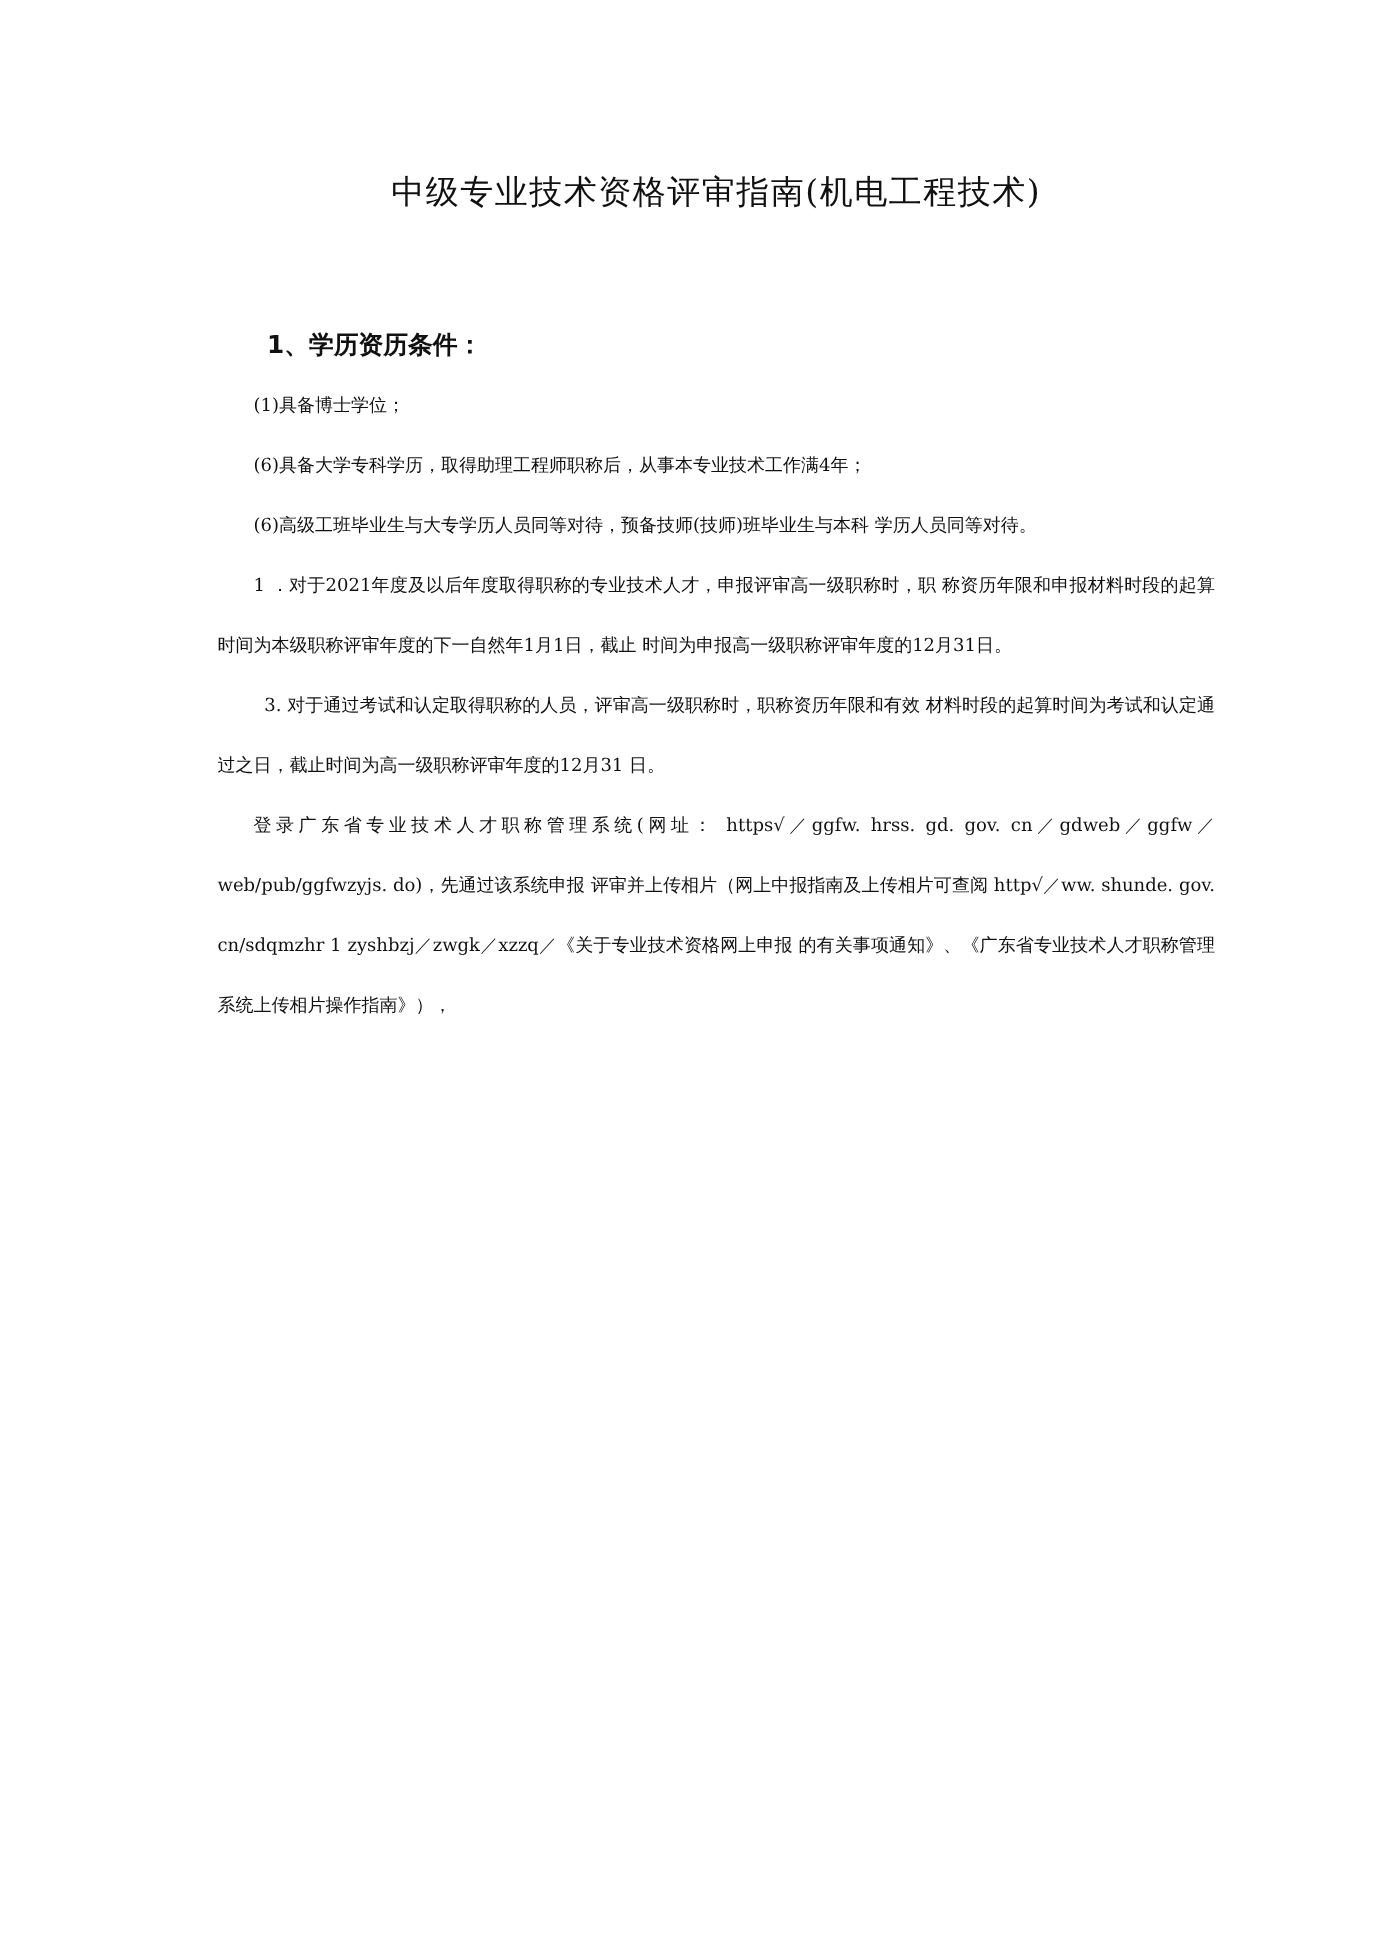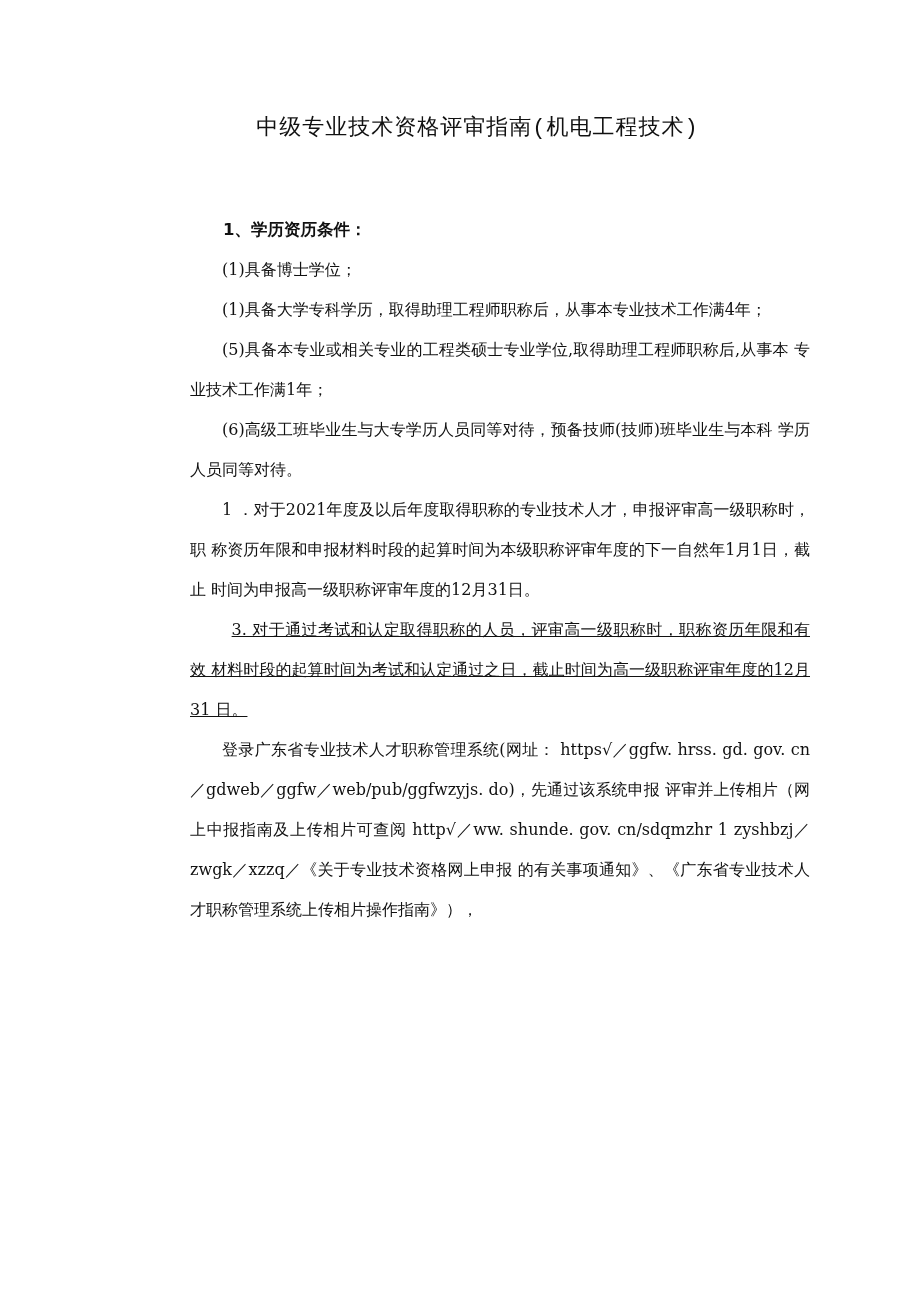--- a/index.html
+++ b/index.html
@@ -23,62 +23,58 @@
     top: 0;
   }
   .doc-title {
     margin: 112px 0 0 0;
     font-size: 22px;
     font-weight: 400;
     text-align: center;
     line-height: 34px;
     letter-spacing: 1px;
     white-space: nowrap;
-    font-family: Liberation Mono, monospace;
   }
   .body-text {
     margin-top: 64px;
-    margin-left: 45px;
   }
   .body-text p {
     margin: 0;
-    font-size: 16px;
+    font-size: 12px;
     line-height: 40px;
     text-align: justify;
     text-indent: 2em;
     word-break: break-word;
   }
   .body-text p.heading {
     font-family: "DejaVu Sans", "Liberation Sans", sans-serif;
     font-weight: 700;
     font-size: 16.5px;
   }
   .body-text p.indent3 {
     text-indent: 2.6em;
-    text-decoration: underline;
   }
 </style>
 </head>
 <body>
 
 <div class="page">
   <div class="content">
 
     <h1 class="doc-title">中级专业技术资格评审指南(机电工程技术)</h1>
 
     <div class="body-text">
       <p class="heading">1、学历资历条件：</p>
 
       <p>(1)具备博士学位；</p>
 
 
 
-      <p>(1)具备大学专科学历，取得助理工程师职称后，从事本专业技术工作满4年；</p>
+      <p>(6)具备大学专科学历，取得助理工程师职称后，从事本专业技术工作满4年；</p>
 
-      <p>(5)具备本专业或相关专业的工程类硕士专业学位,取得助理工程师职称后,从事本 专业技术工作满1年；</p>
 
       <p>(6)高级工班毕业生与大专学历人员同等对待，预备技师(技师)班毕业生与本科 学历人员同等对待。</p>
 
 
       <p>1 ．对于2021年度及以后年度取得职称的专业技术人才，申报评审高一级职称时，职 称资历年限和申报材料时段的起算时间为本级职称评审年度的下一自然年1月1日，截止 时间为申报高一级职称评审年度的12月31日。</p>
 
 
       <p class="indent3">3. 对于通过考试和认定取得职称的人员，评审高一级职称时，职称资历年限和有效 材料时段的起算时间为考试和认定通过之日，截止时间为高一级职称评审年度的12月31 日。</p>
 
 

